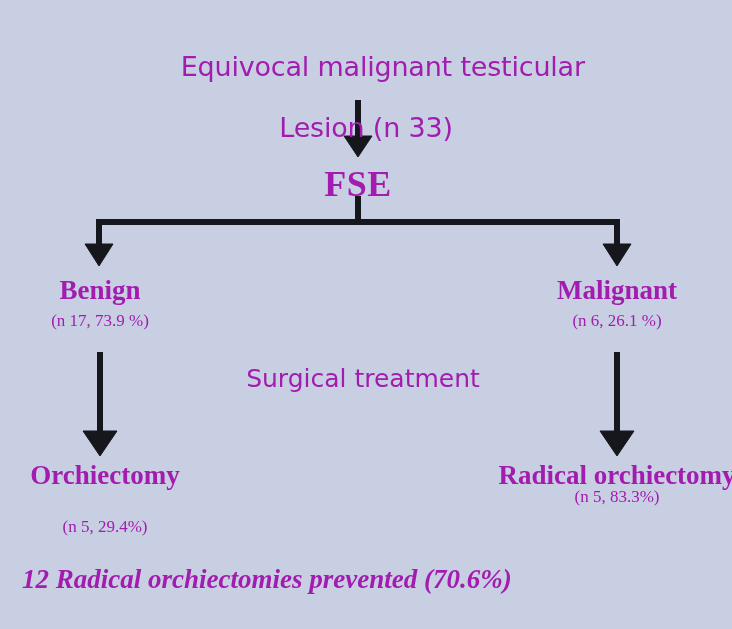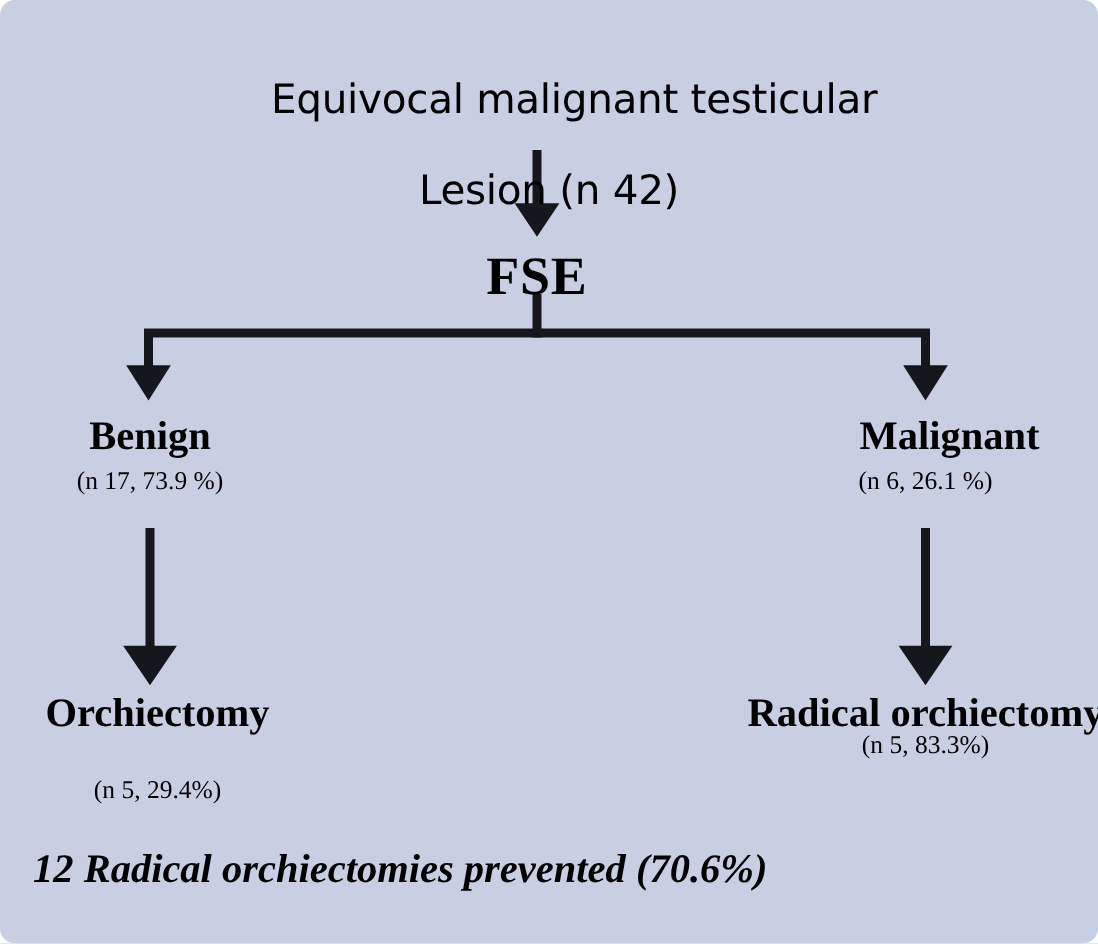--- a/index.html
+++ b/index.html
@@ -9,22 +9,21 @@
   body {
     background: #ffffff;
     font-family: "Liberation Serif", serif;
   }
   #figure {
     position: relative;
     width: 732px;
     height: 629px;
     background: #c8cfe3;
     overflow: hidden;
-    color: #000000;
-    border-radius: 10px;
+    color: #a21caf;
   }
   .txt {
     position: absolute;
     white-space: pre;
     line-height: 1.12;
   }
   .centered {
     text-align: center;
     transform: translateX(-50%);
   }
@@ -52,21 +51,21 @@
   .node-title {
     font-size: 27px;
     font-weight: bold;
   }
   .node-sub {
     font-size: 17px;
     font-weight: 400;
   }
   #benign-title  { left: 100px; top: 275px; }
   #benign-sub    { left: 100px; top: 311px; }
-  #malignant-title { left: 617px; top: 275px; margin-left: 16px; }
+  #malignant-title { left: 617px; top: 275px; }
   #malignant-sub   { left: 617px; top: 311px; }
   #orchiectomy-title { left: 105px; top: 460px; }
   #orchiectomy-sub   { left: 105px; top: 497px; margin-top: 20px; }
   #radical-title { left: 617px; top: 460px; }
   #radical-sub   { left: 617px; top: 487px; }
   
   #surgical-label {
     left: 363px;
     top: 365px;
     font-family: "DejaVu Sans", sans-serif;
@@ -124,31 +123,32 @@
 
       <g>
         <line x1="617" y1="352" x2="617" y2="432" stroke-width="6"></line>
         <polygon points="600,431 634,431 617,456"></polygon>
       </g>
     </g>
   </svg>
 
   <div class="txt centered" id="title-block">
     <span>Equivocal malignant testicular</span>
-    <span class="line2">Lesion (n 42)</span>
+    <span class="line2">Lesion (n 33)</span>
   </div>
 
   <div class="txt centered" id="fse-label">FSE</div>
 
   <div class="txt centered node-title" id="benign-title">Benign</div>
   <div class="txt centered node-sub" id="benign-sub">(n 17, 73.9 %)</div>
 
   <div class="txt centered node-title" id="malignant-title">Malignant</div>
   <div class="txt centered node-sub" id="malignant-sub">(n 6, 26.1 %)</div>
 
+  <div class="txt centered" id="surgical-label">Surgical treatment</div>
 
   <div class="txt centered node-title" id="orchiectomy-title">Orchiectomy</div>
   <div class="txt centered node-sub" id="orchiectomy-sub">(n 5, 29.4%)</div>
 
   <div class="txt centered node-title" id="radical-title">Radical orchiectomy</div>
   <div class="txt centered node-sub" id="radical-sub">(n 5, 83.3%)</div>
 
   <div class="txt" id="summary-label">12 Radical orchiectomies prevented (70.6%)</div>
 
 </div>

